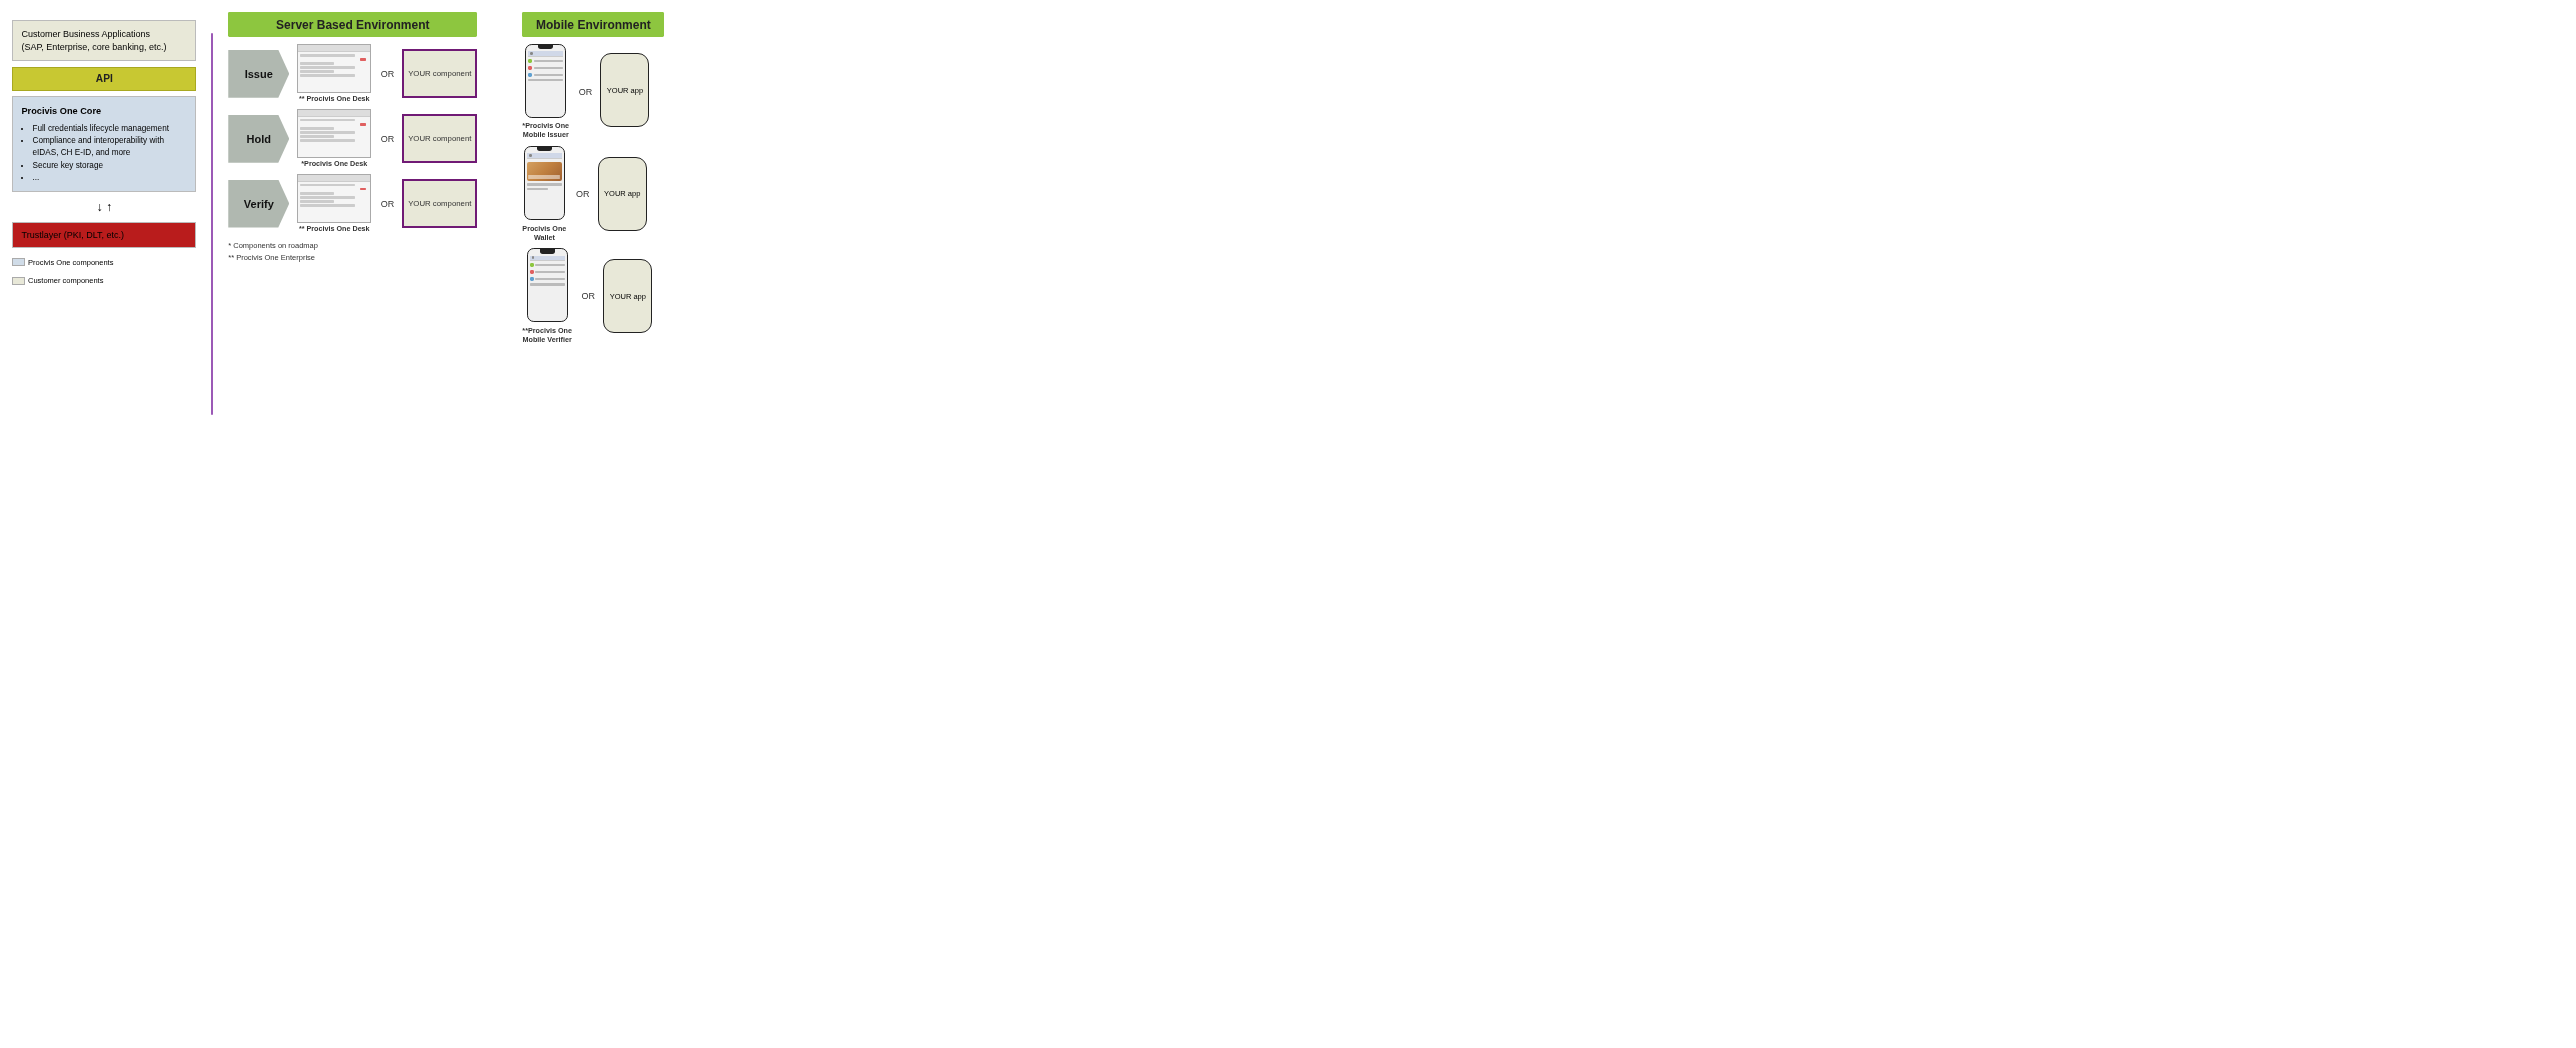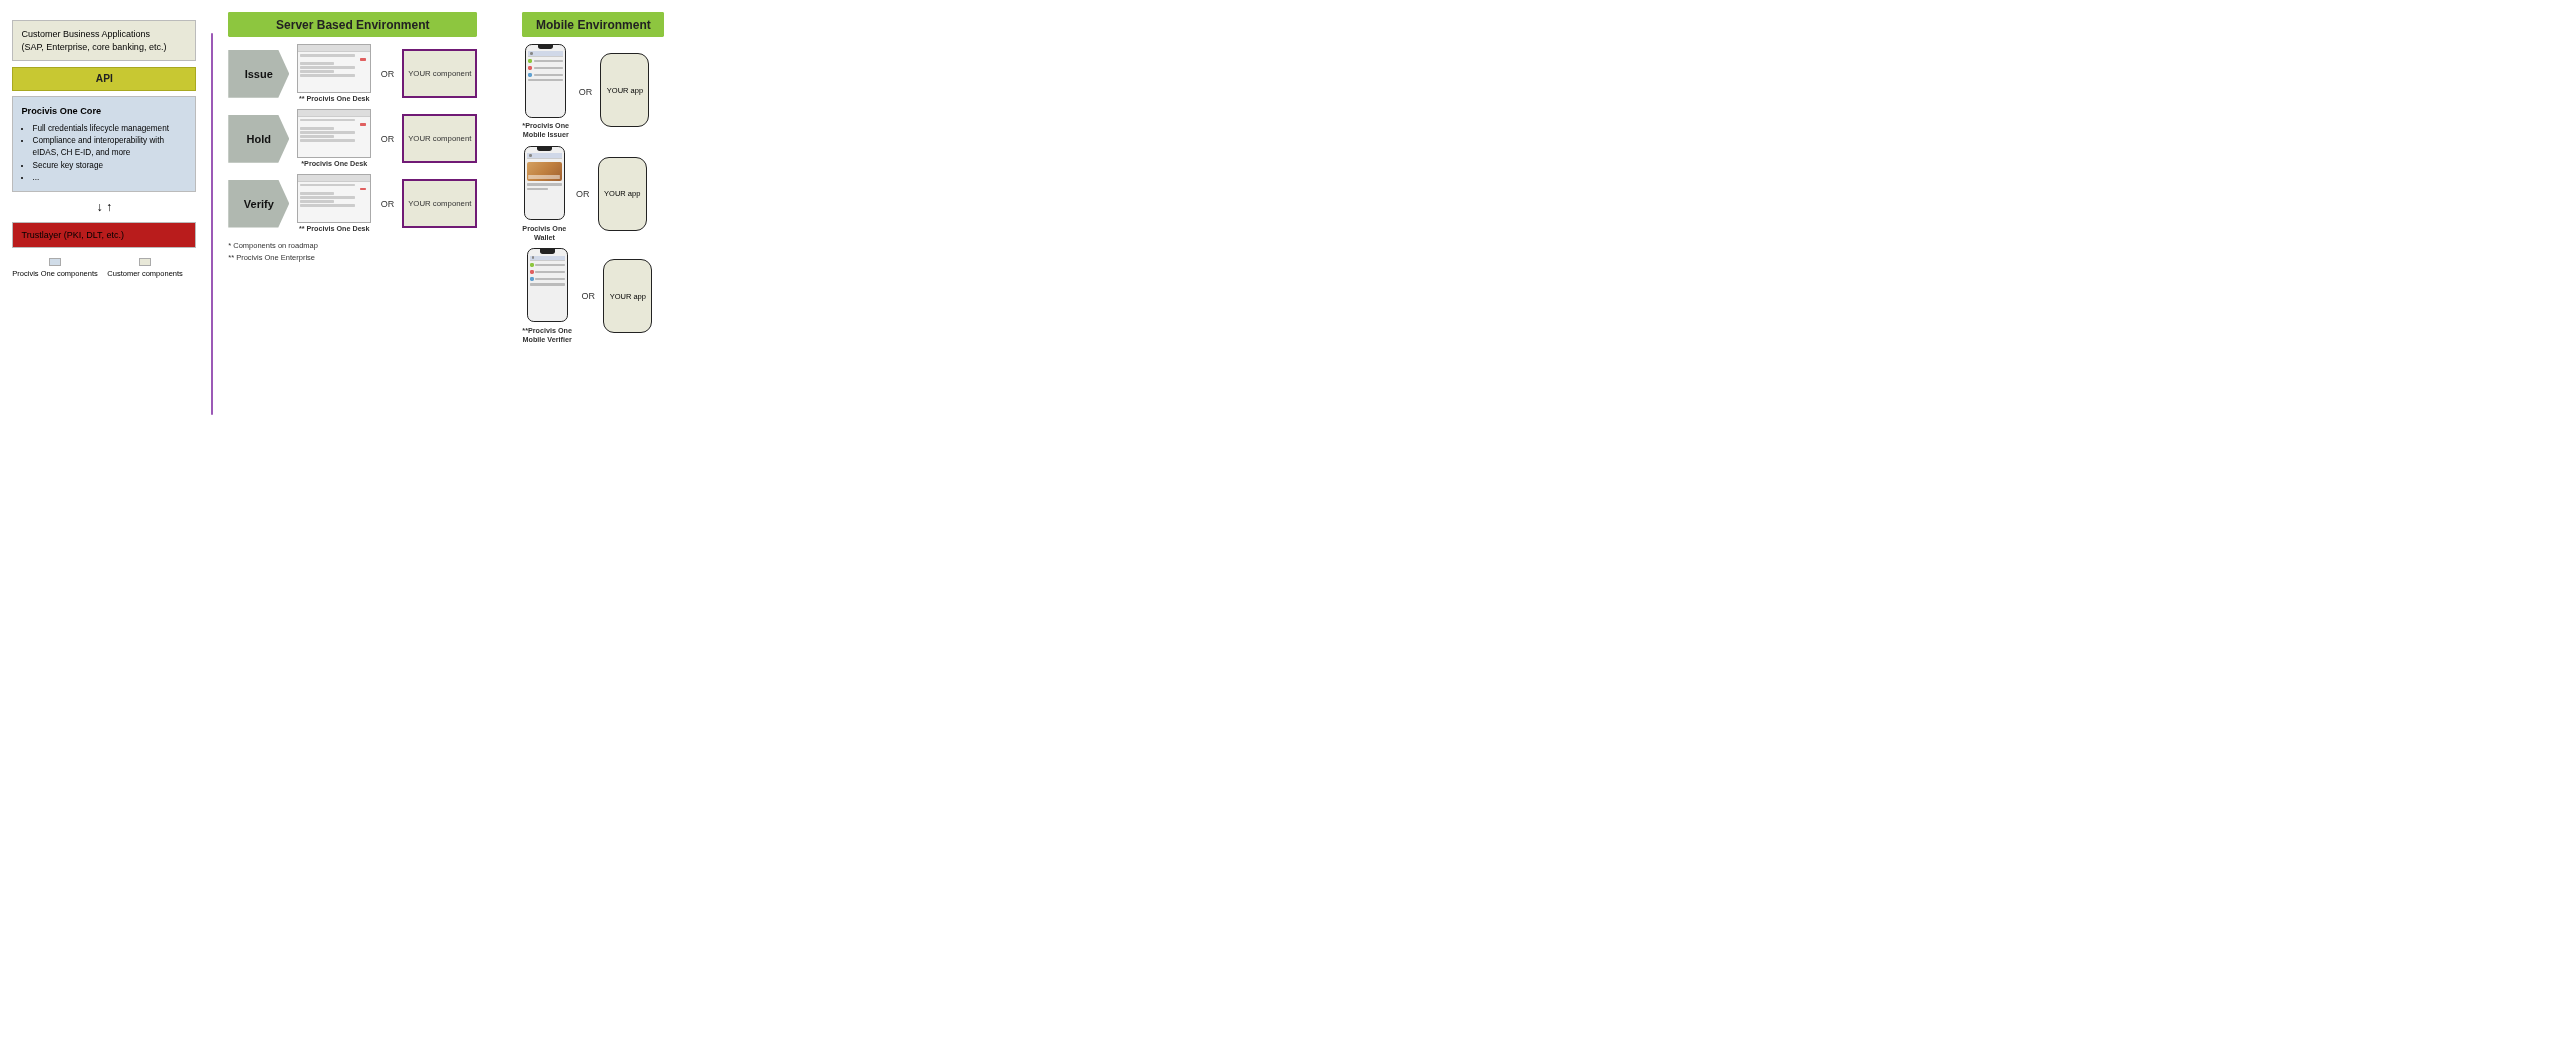--- a/index.html
+++ b/index.html
@@ -85,21 +85,20 @@
       gap: 9.6px;
       align-items: center;
       margin-top: 4.1px;
       flex-wrap: wrap;
     }
     .legend-item {
       display: flex;
       align-items: center;
       gap: 3.4px;
       font-size: 7.5px;
-      flex-direction: column;
     }
     .legend-swatch {
       width: 12.3px;
       height: 8.2px;
       border: 0.7px solid #aaa;
     }
     .swatch-blue { background: #d0dce8; }
     .swatch-tan { background: #e8e8d8; }
 
     

